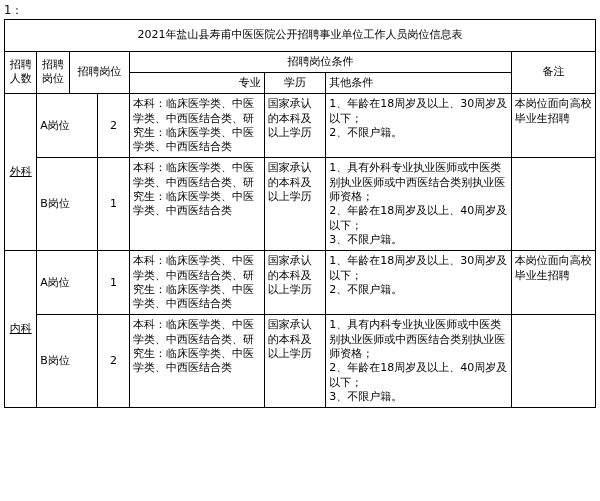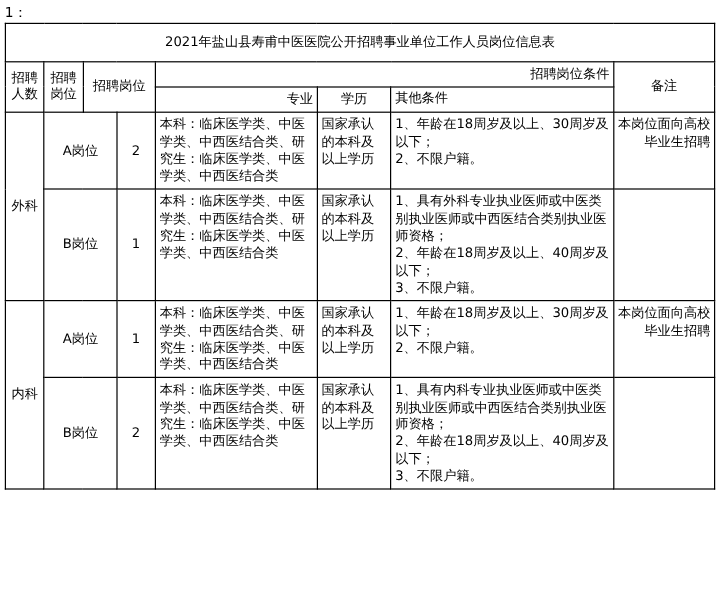--- a/index.html
+++ b/index.html
@@ -55,34 +55,33 @@
     vertical-align: middle !important;
   }
   .hdr-mid {
     vertical-align: middle !important;
     text-align: center;
   }
   .unit-cell {
     text-align: center;
     vertical-align: middle !important;
     font-size: 11px;
+    text-decoration: underline;
   }
   .post-cell {
-    text-align: center;
     vertical-align: middle !important;
     font-size: 11px;
   }
   .num-cell {
     text-align: center;
     vertical-align: middle !important;
   }
   .remark-cell {
     vertical-align: top;
     font-size: 11px;
-    text-align: right;
   }
   .cond-cell {
     font-size: 11px;
   }
 </style>
 </head>
 <body>
 
 <div class="page">
 
@@ -103,28 +102,28 @@
     </colgroup>
     <tbody>
       <tr>
         <td colspan="8" class="title-cell">2021年盐山县寿甫中医医院公开招聘事业单位工作人员岗位信息表</td>
       </tr>
 
       <tr>
         <td rowspan="2" class="hdr-mid">招聘人数</td>
         <td rowspan="2" class="hdr-mid">招聘岗位</td>
         <td colspan="2" rowspan="2" class="hdr-mid">招聘岗位</td>
-        <td colspan="3" class="hdr" style="text-align:right; vertical-align:top !important;">招聘岗位条件</td>
+        <td colspan="3" class="hdr" style="text-align:center; vertical-align:top !important;">招聘岗位条件</td>
         <td rowspan="2" class="hdr-mid">备注</td>
       </tr>
 
       <tr>
         <td class="hdr" style="text-align:right;">专业</td>
         <td class="hdr" style="text-align:center;">学历</td>
-        <td class="hdr" style="text-align:left;font-family:Liberation Mono, monospace;">其他条件</td>
+        <td class="hdr" style="text-align:left;">其他条件</td>
       </tr>
 
       <tr>
         <td rowspan="2" class="unit-cell">外科</td>
         <td colspan="2" class="post-cell">A岗位</td>
         <td class="num-cell">2</td>
         <td class="cond-cell">本科：临床医学类、中医学类、中西医结合类、研究生：临床医学类、中医学类、中西医结合类</td>
         <td class="cond-cell">国家承认的本科及以上学历</td>
         <td class="cond-cell" style="white-space:pre-line;">1、年龄在18周岁及以上、30周岁及以下；
 2、不限户籍。</td>

